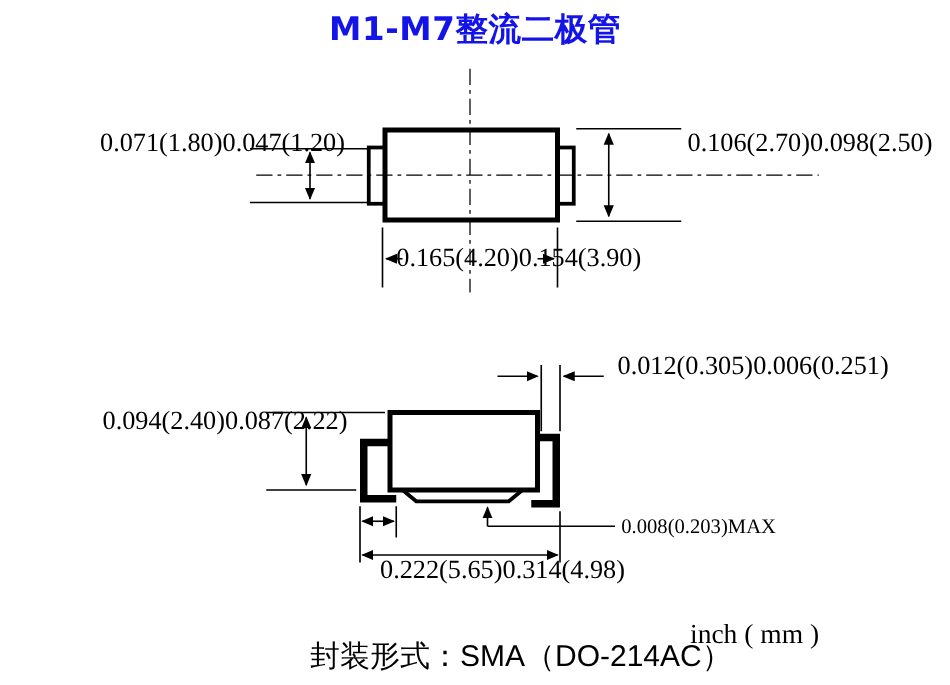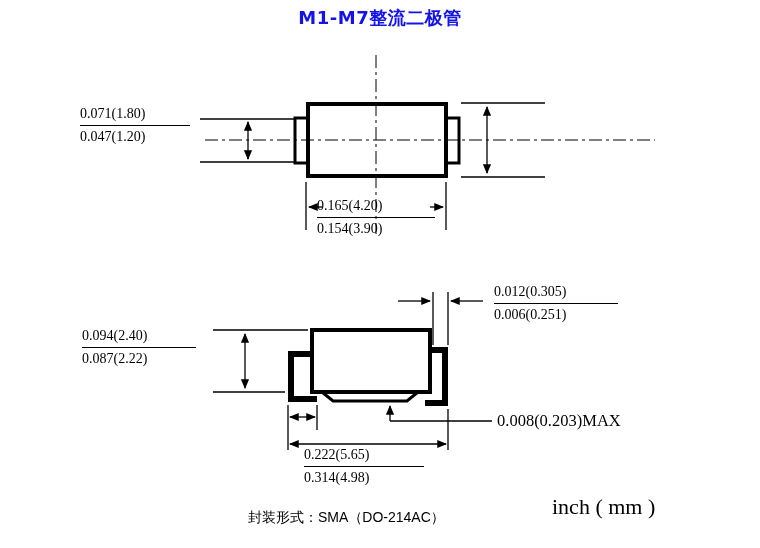--- a/index.html
+++ b/index.html
@@ -5,30 +5,30 @@
   *{margin:0;padding:0;box-sizing:border-box}
   html,body{background:#dcdcdc}
   #screen{
     position:relative;width:760px;height:548px;margin:0 auto;
     background:var(--bg,#ffffff);overflow:hidden;color:#000;
     font-family:"Liberation Serif",serif;
   }
   .layer{position:absolute;left:0;top:0}
   .title{
     position:absolute;left:0;top:6px;width:100%;text-align:center;
-    font-family:"DejaVu Sans",sans-serif;font-weight:bold;font-size:18px;
+    font-family:"DejaVu Sans",sans-serif;font-weight:bold;font-size:26px;
     letter-spacing:.5px;color:var(--title-blue,#1414e8);
   }
   .dim{
-    position:absolute;display:flex;flex-direction:column;align-items:flex-start;
-    font-size:14px;line-height:18px;white-space:nowrap;
+    position:absolute;display:flex;flex-direction:row;align-items:center;
+    font-size:21px;line-height:18px;white-space:nowrap;
   }
   .dim .bar{display:block;width:100%;border-top:1.5px solid #000;margin:2px 0;height:0}
   .single{position:absolute;font-size:16.5px;white-space:nowrap}
-  .pkg{position:absolute;left:248px;top:509px;font-family:"Liberation Sans",sans-serif;font-size:14px}
+  .pkg{position:absolute;left:248px;top:509px;font-family:"Liberation Sans",sans-serif;font-size:24px}
   .units{position:absolute;left:552px;top:494px;font-size:22px;font-family:"Liberation Serif",serif}
 </style>
 </head>
 <body>
 
 <div id="screen">
 
   <svg class="layer" width="760" height="548" viewBox="0 0 760 548">
     <defs>
       <marker id="ah" viewBox="0 0 10 10" refX="9" refY="5" markerWidth="7.5" markerHeight="7.5" orient="auto-start-reverse">
@@ -91,20 +91,25 @@
   </svg>
 
   <div class="title">M1-M7整流二极管</div>
 
   <div class="dim" style="left:80px;top:105px;width:110px">
     <span>0.071(1.80)</span>
     <span class="bar"></span>
     <span>0.047(1.20)</span>
   </div>
 
+  <div class="dim" style="left:550px;top:105px;width:112px">
+    <span>0.106(2.70)</span>
+    <span class="bar"></span>
+    <span>0.098(2.50)</span>
+  </div>
 
   <div class="dim" style="left:317px;top:197px;width:118px">
     <span>0.165(4.20)</span>
     <span class="bar"></span>
     <span>0.154(3.90)</span>
   </div>
 
   <div class="dim" style="left:494px;top:283px;width:124px">
     <span>0.012(0.305)</span>
     <span class="bar"></span>

